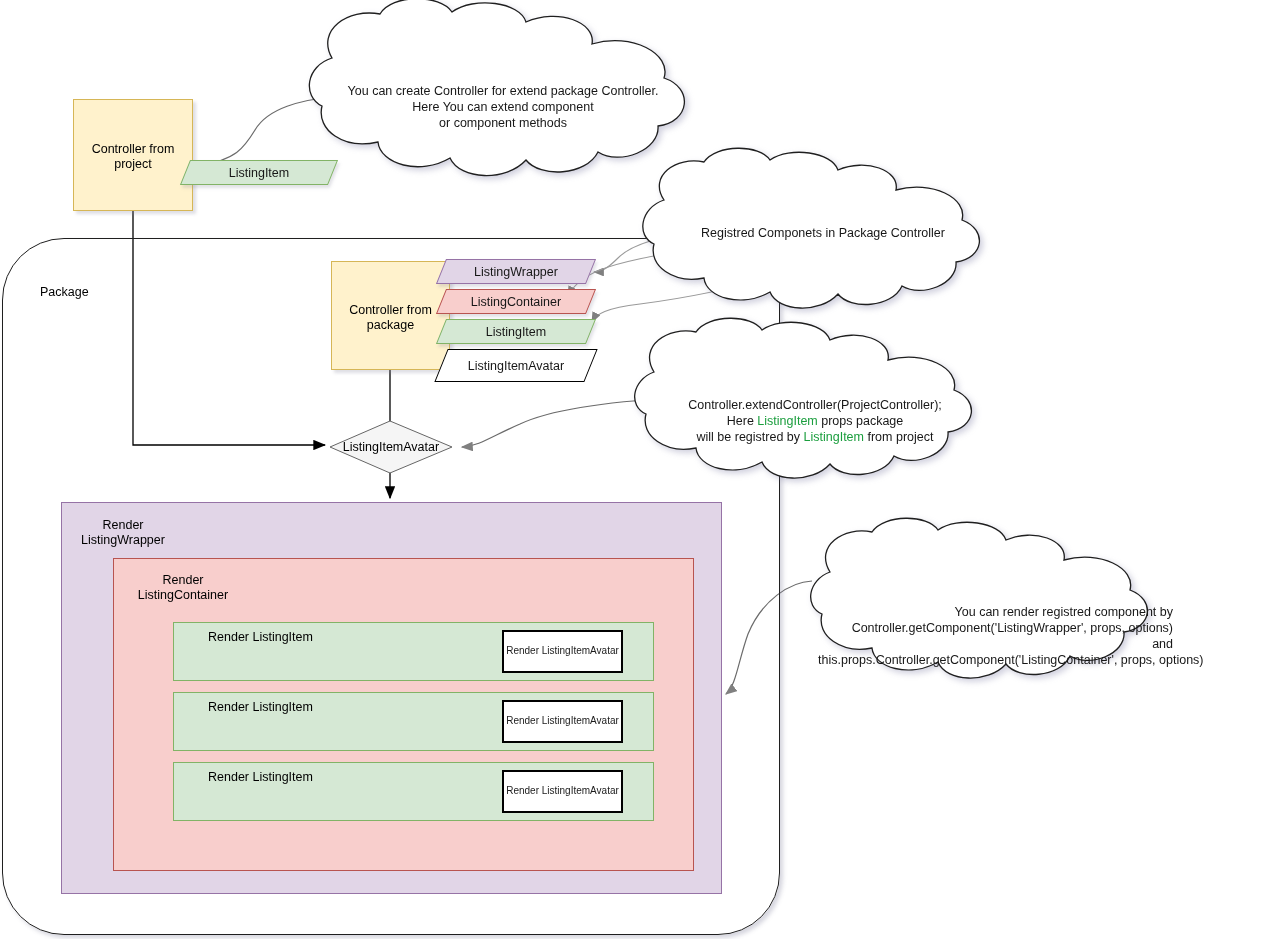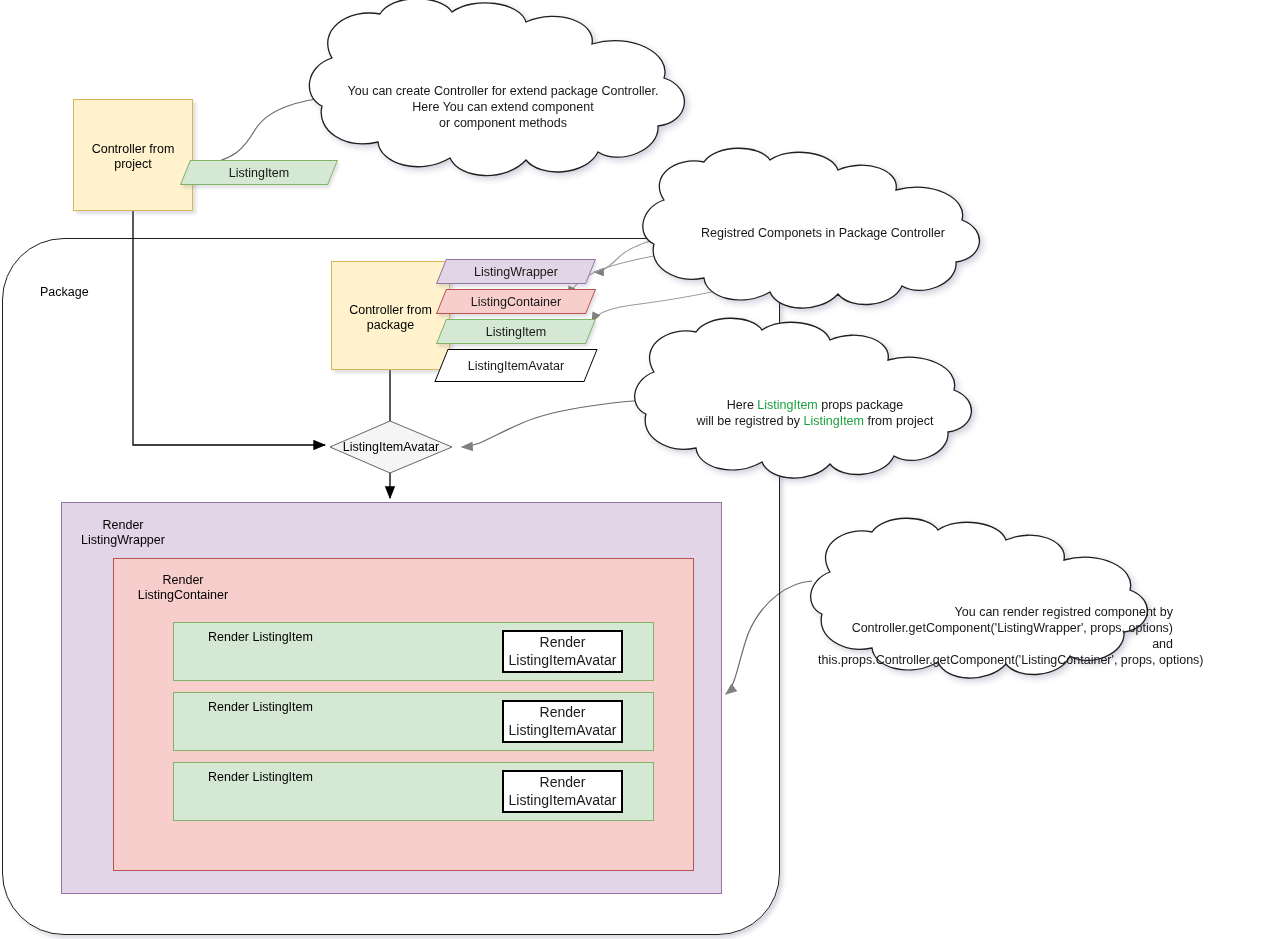--- a/index.html
+++ b/index.html
@@ -34,21 +34,21 @@
   
   .pkg{border:1px solid #1f1f1f;border-radius:62px;background:transparent;
        box-shadow:3px 3px 4px rgba(120,120,150,.3);z-index:2;}
 
   
   .r-wrapper{background:#e1d5e7;border:1px solid #9673a6;}
   .r-container{background:#f8cecc;border:1px solid #b85450;}
   .r-item{background:#d5e8d4;border:1px solid #82b366;}
   .r-avatar{background:#ffffff;border:2px solid #000000;
             display:flex;align-items:center;justify-content:center;
-            font-size:14px;line-height:1.25;text-align:center;}
+            font-size:10px;line-height:1.25;text-align:center;}
 
   .cloudtxt{position:absolute;z-index:8;text-align:center;line-height:1.28;
             font-size:12.5px;white-space:pre;color:#171717;margin-top:36px;}
   .hl{color:#1b9e3e;}
 </style>
 </head>
 <body>
 
 <div id="stage">
 
@@ -179,20 +179,21 @@
     </g>
   </svg>
 
   <div class="cloudtxt" style="left:323px;top:47px;width:360px;">You can create Controller for extend package Controller.
 Here You can extend component
 or component methods</div>
 
   <div class="cloudtxt" style="left:653px;top:189px;width:340px;">Registred Componets in Package Controller</div>
 
   <div class="cloudtxt" style="left:645px;top:361px;width:340px;white-space:normal;">
+    <div>Controller.extendController(ProjectController);</div>
     <div>
       <span>Here </span><span class="hl">ListingItem</span><span> props package</span>
     </div>
     <div>
       <span>will be registred by </span><span class="hl">ListingItem</span><span> from project</span>
     </div>
   </div>
 
   <div class="cloudtxt" style="left:818px;top:568px;width:355px;text-align:right;">You can render registred component by
 Controller.getComponent('ListingWrapper', props, options)

